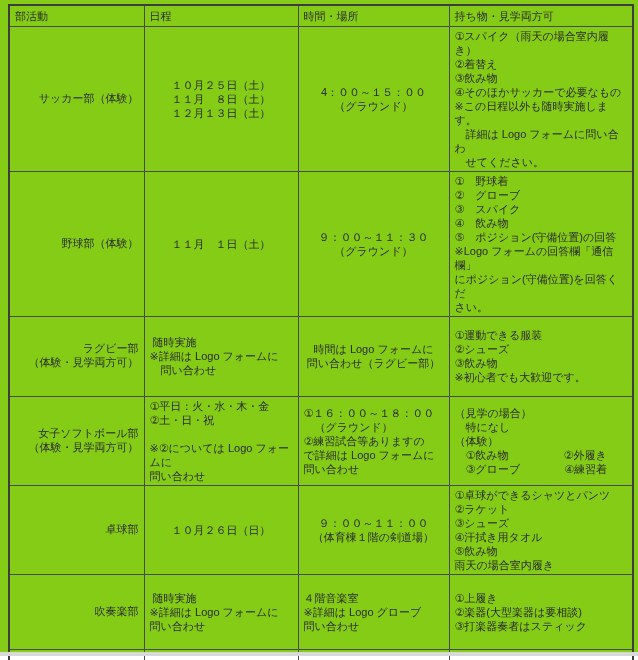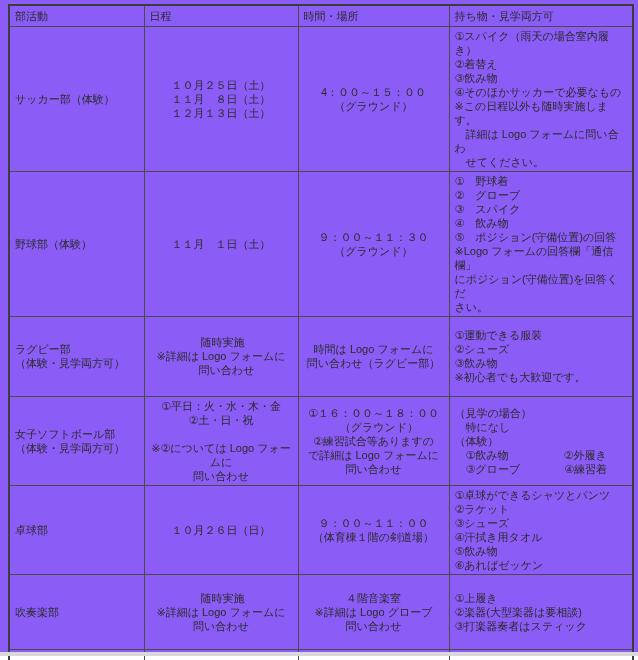--- a/index.html
+++ b/index.html
@@ -8,21 +8,21 @@
     background: #ffffff;
     width: 638px;
     height: 660px;
     overflow: hidden;
     font-family: "Liberation Sans", "DejaVu Sans", sans-serif;
   }
   .page {
     position: relative;
     width: 638px;
     height: 656px;
-    background: #8b5cf6;
+    background: #84cc16;
   }
   .page-edge {
     position: absolute;
     left: 0; right: 0; bottom: 0;
     height: 4px;
     background: #d9d9d9;
   }
   table.club-table {
     position: absolute;
     top: 4px;
@@ -52,23 +52,23 @@
   tr.hr  { height: 21px;  }
   tr.r0  { height: 101px; }
   tr.r1  { height: 122px; }
   tr.r2  { height: 80px;  }
   tr.r3  { height: 87px;  }
   tr.r4  { height: 88px;  }
   tr.r5  { height: 75px;  }
   tr.r6  { height: 78px;  }
 
   th.head { text-align: left; padding-left: 9px; }
-  td.club { text-align: left; padding-left: 9px; }
+  td.club { text-align: right; padding-left: 9px; font-family: Liberation Mono, monospace; }
   td.center { text-align: center; }
-  td.left { text-align: center; padding-left: 7px; }
+  td.left { text-align: left; padding-left: 7px; }
   td.items { text-align: left; padding-left: 5px; margin-top: 31px; }
 </style>
 </head>
 <body>
 
 <div class="page">
   <table class="club-table">
     <colgroup>
       <col class="c1">
         <col class="c2">
@@ -148,21 +148,21 @@
       <tr class="r4">
         <td class="club">卓球部</td>
         <td class="center">１０月２６日（日）</td>
         <td class="center">９：００～１１：００
 （体育棟１階の剣道場）</td>
         <td class="items">①卓球ができるシャツとパンツ
 ②ラケット
 ③シューズ
 ④汗拭き用タオル
 ⑤飲み物
-⑥あればゼッケン</td>
+雨天の場合室内履き</td>
       </tr>
       <tr class="r5">
         <td class="club">吹奏楽部</td>
         <td class="left"> 随時実施
 ※詳細は Logo フォームに
 問い合わせ</td>
         <td class="left">４階音楽室
 ※詳細は Logo グローブ
 問い合わせ</td>
         <td class="items">①上履き

